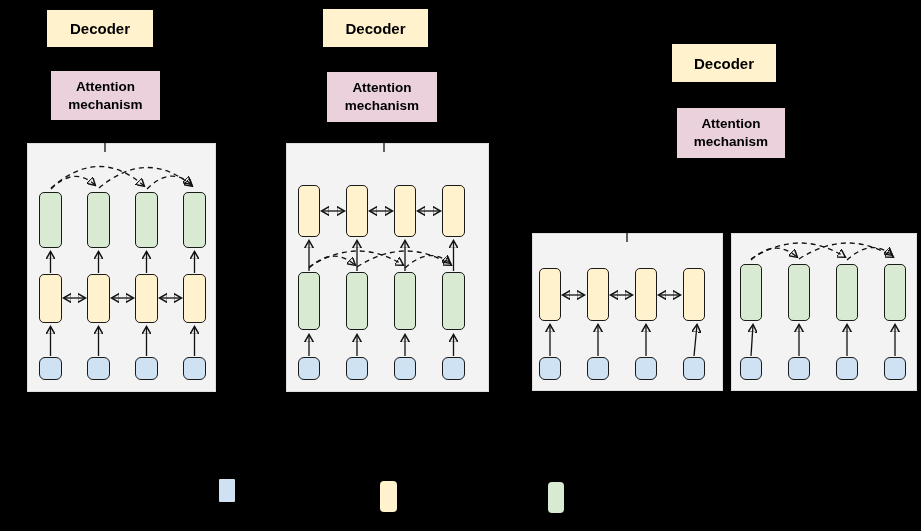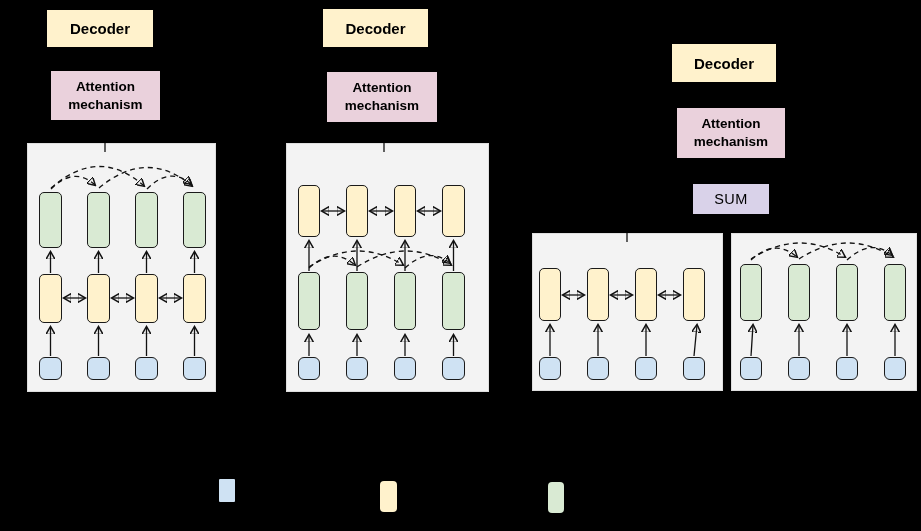--- a/index.html
+++ b/index.html
@@ -77,23 +77,20 @@
   </div>
   <div class="label-box attention" style="left:327px; top:72px; width:110px; height:50px;">
     <span>Attention mechanism</span>
   </div>
 
   <div class="label-box decoder" style="left:672px; top:44px; width:104px; height:38px;">
     <span>Decoder</span>
   </div>
   <div class="label-box attention" style="left:677px; top:108px; width:108px; height:50px;">
     <span>Attention mechanism</span>
-  </div>
-  <div class="label-box sumbox" style="left:693px; top:184px; width:76px; height:30px;">
-    <span>SUM</span>
   </div>
 
   <div class="panel" style="left:27px;  top:143px; width:189px; height:249px;"></div>
   <div class="panel" style="left:286px; top:143px; width:203px; height:249px;"></div>
   <div class="panel" style="left:532px; top:233px; width:191px; height:158px;"></div>
   <div class="panel" style="left:731px; top:233px; width:186px; height:158px;"></div>
 
   <div class="blk green" style="left:39px;  top:192px; width:23px; height:56px;"></div>
   <div class="blk green" style="left:87px;  top:192px; width:23px; height:56px;"></div>
   <div class="blk green" style="left:135px; top:192px; width:23px; height:56px;"></div>

